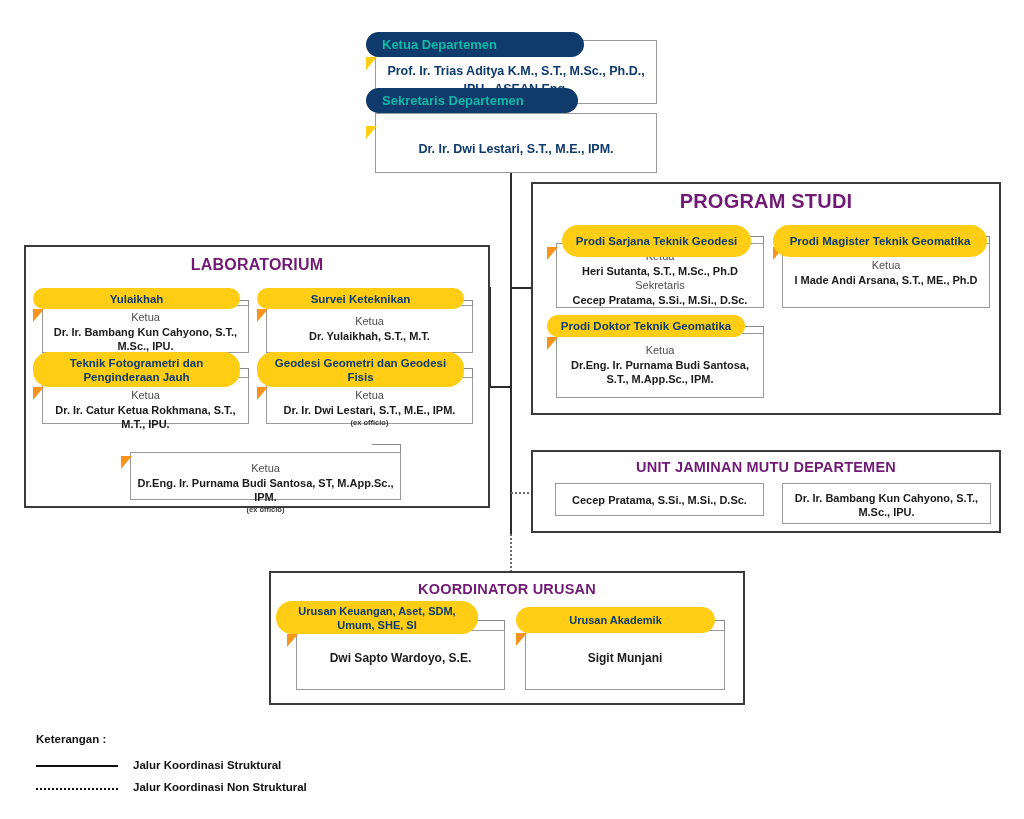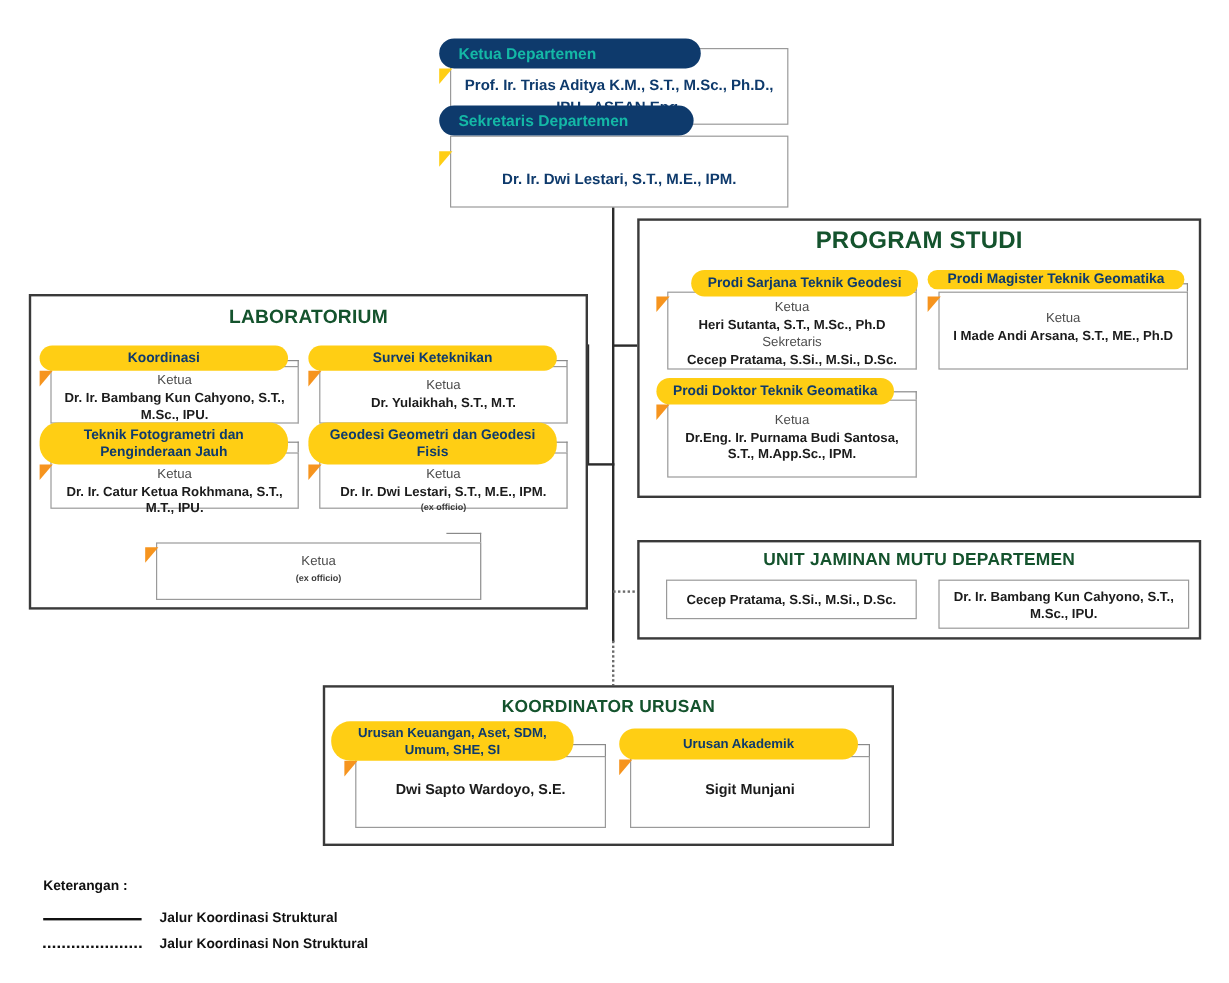--- a/index.html
+++ b/index.html
@@ -22,21 +22,21 @@
   }
 
   
   .panel {
     position: absolute;
     border: 2px solid #3a3a3a;
     background: #ffffff;
   }
   .panel-title {
     text-align: center;
-    color: #14532d;
+    color: #701a75;
     font-weight: bold;
     letter-spacing: .2px;
   }
 
   
   .stub-h { position: absolute; height: 1px; background: #8a8a8a; }
   .stub-v { position: absolute; width: 1px; background: #8a8a8a; }
 
   
   .card {
@@ -183,35 +183,35 @@
   <div class="line-dot-h" style="left:511px; top:492px; width:22px;"></div>
 
   <div class="line-dot-v" style="left:510px; top:534px; height:38px;"></div>
 
   <div class="panel" style="left:531px; top:182px; width:470px; height:233px;"></div>
   <div class="panel-title" style="position:absolute; left:531px; top:190px; width:470px; font-size:20px;">PROGRAM STUDI</div>
 
   <div class="stub-h" style="left:680px; top:236px; width:84px;"></div>
   <div class="stub-v" style="left:763px; top:236px; height:72px;"></div>
   <div class="card" style="left:556px; top:243px; width:208px; height:65px;"></div>
-  <div class="pill" style="left:576px; top:225px; width:189px; height:22px;">
+  <div class="pill" style="left:562px; top:225px; width:189px; height:32px;">
     <span>Prodi Sarjana Teknik Geodesi</span>
   </div>
   <div class="pill-tab" style="left:547px; top:247px;"></div>
   <div class="card-inner" style="left:556px; top:249px; width:208px;">
     <div class="role">Ketua</div>
     <div class="person-dark">Heri Sutanta, S.T., M.Sc., Ph.D</div>
     <div class="role">Sekretaris</div>
     <div class="person-dark">Cecep Pratama, S.Si., M.Si., D.Sc.</div>
   </div>
 
   <div class="stub-h" style="left:950px; top:236px; width:40px;"></div>
   <div class="stub-v" style="left:989px; top:236px; height:72px;"></div>
   <div class="card" style="left:782px; top:243px; width:208px; height:65px;"></div>
-  <div class="pill" style="left:773px; top:225px; width:214px; height:16px;">
+  <div class="pill" style="left:773px; top:225px; width:214px; height:32px;">
     <span>Prodi Magister Teknik Geomatika</span>
   </div>
   <div class="pill-tab" style="left:773px; top:247px;"></div>
   <div class="card-inner" style="left:782px; top:258px; width:208px;">
     <div class="role">Ketua</div>
     <div class="person-dark">I Made Andi Arsana, S.T., ME., Ph.D</div>
   </div>
 
   <div class="stub-h" style="left:693px; top:326px; width:71px;"></div>
   <div class="stub-v" style="left:763px; top:326px; height:72px;"></div>
@@ -225,21 +225,21 @@
     <div class="person-dark">Dr.Eng. Ir. Purnama Budi Santosa, S.T., M.App.Sc., IPM.</div>
   </div>
 
   <div class="panel" style="left:24px; top:245px; width:466px; height:263px;"></div>
   <div class="panel-title" style="position:absolute; left:24px; top:256px; width:466px; font-size:16px;">LABORATORIUM</div>
 
   <div class="stub-h" style="left:200px; top:300px; width:49px;"></div>
   <div class="stub-v" style="left:248px; top:300px; height:53px;"></div>
   <div class="card" style="left:42px; top:305px; width:207px; height:48px;"></div>
   <div class="pill" style="left:33px; top:288px; width:207px; height:21px;">
-    <span>Koordinasi</span>
+    <span>Yulaikhah</span>
   </div>
   <div class="pill-tab" style="left:33px; top:309px;"></div>
   <div class="card-inner" style="left:42px; top:310px; width:207px;">
     <div class="role">Ketua</div>
     <div class="person-dark">Dr. Ir. Bambang Kun Cahyono, S.T., M.Sc., IPU.</div>
   </div>
 
   <div class="stub-h" style="left:425px; top:300px; width:48px;"></div>
   <div class="stub-v" style="left:472px; top:300px; height:53px;"></div>
   <div class="card" style="left:266px; top:305px; width:207px; height:48px;"></div>
@@ -276,20 +276,21 @@
     <div class="person-dark">Dr. Ir. Dwi Lestari, S.T., M.E., IPM.</div>
     <div class="exofficio">(ex officio)</div>
   </div>
 
   <div class="stub-h" style="left:372px; top:444px; width:29px;"></div>
   <div class="stub-v" style="left:400px; top:444px; height:56px;"></div>
   <div class="card" style="left:130px; top:452px; width:271px; height:48px;"></div>
   <div class="pill-tab" style="left:121px; top:456px;"></div>
   <div class="card-inner" style="left:130px; top:461px; width:271px;">
     <div class="role">Ketua</div>
+    <div class="person-dark">Dr.Eng. Ir. Purnama Budi Santosa, ST, M.App.Sc., IPM.</div>
     <div class="exofficio">(ex officio)</div>
   </div>
 
   <div class="panel" style="left:531px; top:450px; width:470px; height:83px;"></div>
   <div class="panel-title" style="position:absolute; left:531px; top:459px; width:470px; font-size:14.5px;">UNIT JAMINAN MUTU DEPARTEMEN</div>
   <div class="card" style="left:555px; top:483px; width:209px; height:33px;">
     <div class="person-dark" style="position:absolute; left:0; right:0; top:9px; text-align:center; padding:0 4px;">Cecep Pratama, S.Si., M.Si., D.Sc.</div>
   </div>
   <div class="card" style="left:782px; top:483px; width:209px; height:41px;">
     <div class="person-dark" style="position:absolute; left:0; right:0; top:7px; text-align:center; padding:0 10px;">Dr. Ir. Bambang Kun Cahyono, S.T., M.Sc., IPU.</div>

